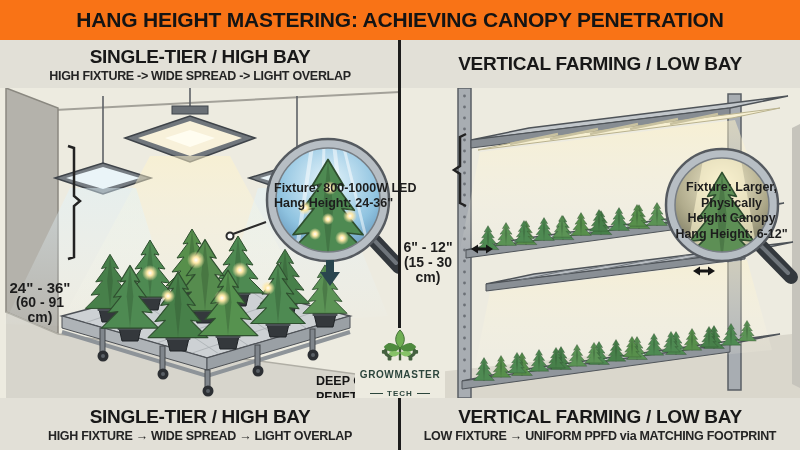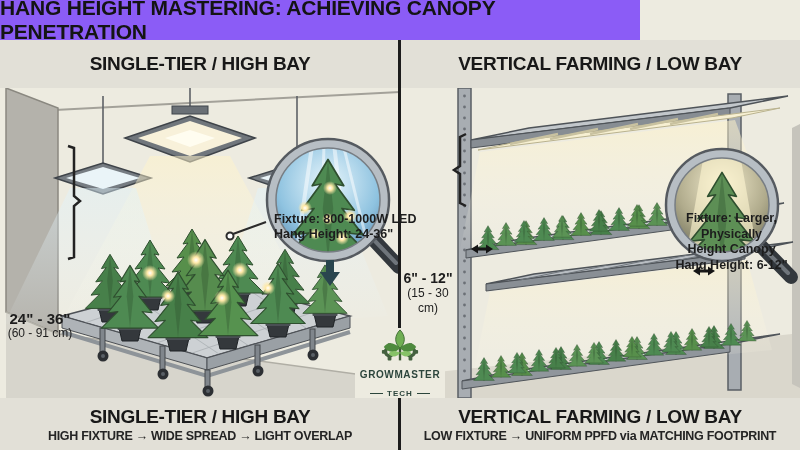--- a/index.html
+++ b/index.html
@@ -1,41 +1,41 @@
 <!DOCTYPE html>
 <html><head>
 <meta charset="utf-8">
 <style>
   html,body{margin:0;padding:0;background:#888;}
   .stage{position:relative;width:800px;height:450px;overflow:hidden;
          font-family:"Liberation Sans",sans-serif;background:#edebe0;}
   
-  .title-bar{position:absolute;left:0;top:0;width:640px;height:40px;background:#8b5cf6;
+  .title-bar{position:absolute;left:0;top:0;width:800px;height:40px;background:#f97316;
              display:flex;align-items:center;justify-content:center;}
   .title-bar h1{margin:0;font-size:21px;font-weight:800;letter-spacing:-.2px;color:#141414;}
   .band{position:absolute;left:0;width:800px;background:#e2e0d7;display:flex;align-items:center;}
   .band.header{top:40px;height:48px;}
   .band.footer{top:398px;height:52px;}
   .band-half{width:400px;display:flex;flex-direction:column;align-items:center;justify-content:center;gap:1px;}
   .band-title{font-size:19px;font-weight:800;color:#181818;letter-spacing:-.3px;}
   .band-sub{font-size:12.5px;font-weight:700;color:#242424;letter-spacing:-.3px;}
   .divider{position:absolute;left:398px;top:40px;width:3px;height:410px;background:#1c1c1c;}
   .main-area{position:absolute;left:0;top:88px;width:800px;height:310px;background:#edebe0;}
   .scene{position:absolute;top:0;height:310px;width:400px;}
   .scene.left{left:0;} .scene.right{left:400px;}
   
-  .lbl{position:absolute;font-weight:700;color:#1d1d1d;line-height:15px;font-size:12.5px;margin-top:31px;}
+  .lbl{position:absolute;font-weight:700;color:#1d1d1d;line-height:15px;font-size:12.5px;}
   .spec-top-left{left:274px;top:93px;}
   .spec-bottom-left{left:8px;top:358px;font-size:13px;line-height:17px;}
   .spec-top-right{left:663px;top:92px;line-height:15.5px;text-align:center;}
   .measure{text-align:center;}
   .measure-left{left:4px;top:192px;width:72px;}
   .measure-right{left:398px;top:152px;width:60px;}
   .measure .primary{font-size:15px;font-weight:800;}
-  .measure .secondary{font-size:12px;font-weight:400;}
+  .measure .secondary{font-size:14px;font-weight:700;}
   .measure-right .primary{font-size:14px;}
   .callout-left{left:316px;top:286px;width:92px;font-size:12.5px;line-height:15.5px;color:#151515;}
   .callout-left .via{font-size:11px;}
   
   .logo-badge{position:absolute;left:355px;top:328px;width:90px;height:70px;background:#edebe0;
               display:flex;flex-direction:column;align-items:center;justify-content:flex-end;z-index:5;}
   .logo-name{font-size:10px;font-weight:800;letter-spacing:.6px;color:#2c453c;margin-top:1px;}
   .logo-sub{display:flex;align-items:center;gap:4px;font-size:8px;font-weight:800;
             letter-spacing:1px;color:#2c453c;margin-top:9px;}
   .logo-sub::before,.logo-sub::after{content:"";width:13px;height:1.5px;background:#2c453c;}
@@ -45,20 +45,21 @@
 
 <div class="stage">
 
   <div class="title-bar">
     <h1>HANG HEIGHT MASTERING: ACHIEVING CANOPY PENETRATION</h1>
   </div>
 
   <div class="band header">
     <div class="band-half">
       <div class="band-title">SINGLE-TIER / HIGH BAY</div>
+      <div class="band-sub">HIGH FIXTURE -&gt; WIDE SPREAD -&gt; LIGHT OVERLAP</div>
     </div>
     <div class="band-half">
       <div class="band-title">VERTICAL FARMING / LOW BAY</div>
     </div>
   </div>
 
   <div class="main-area">
 
     <svg class="scene left" viewBox="0 0 400 310">
       <defs>

